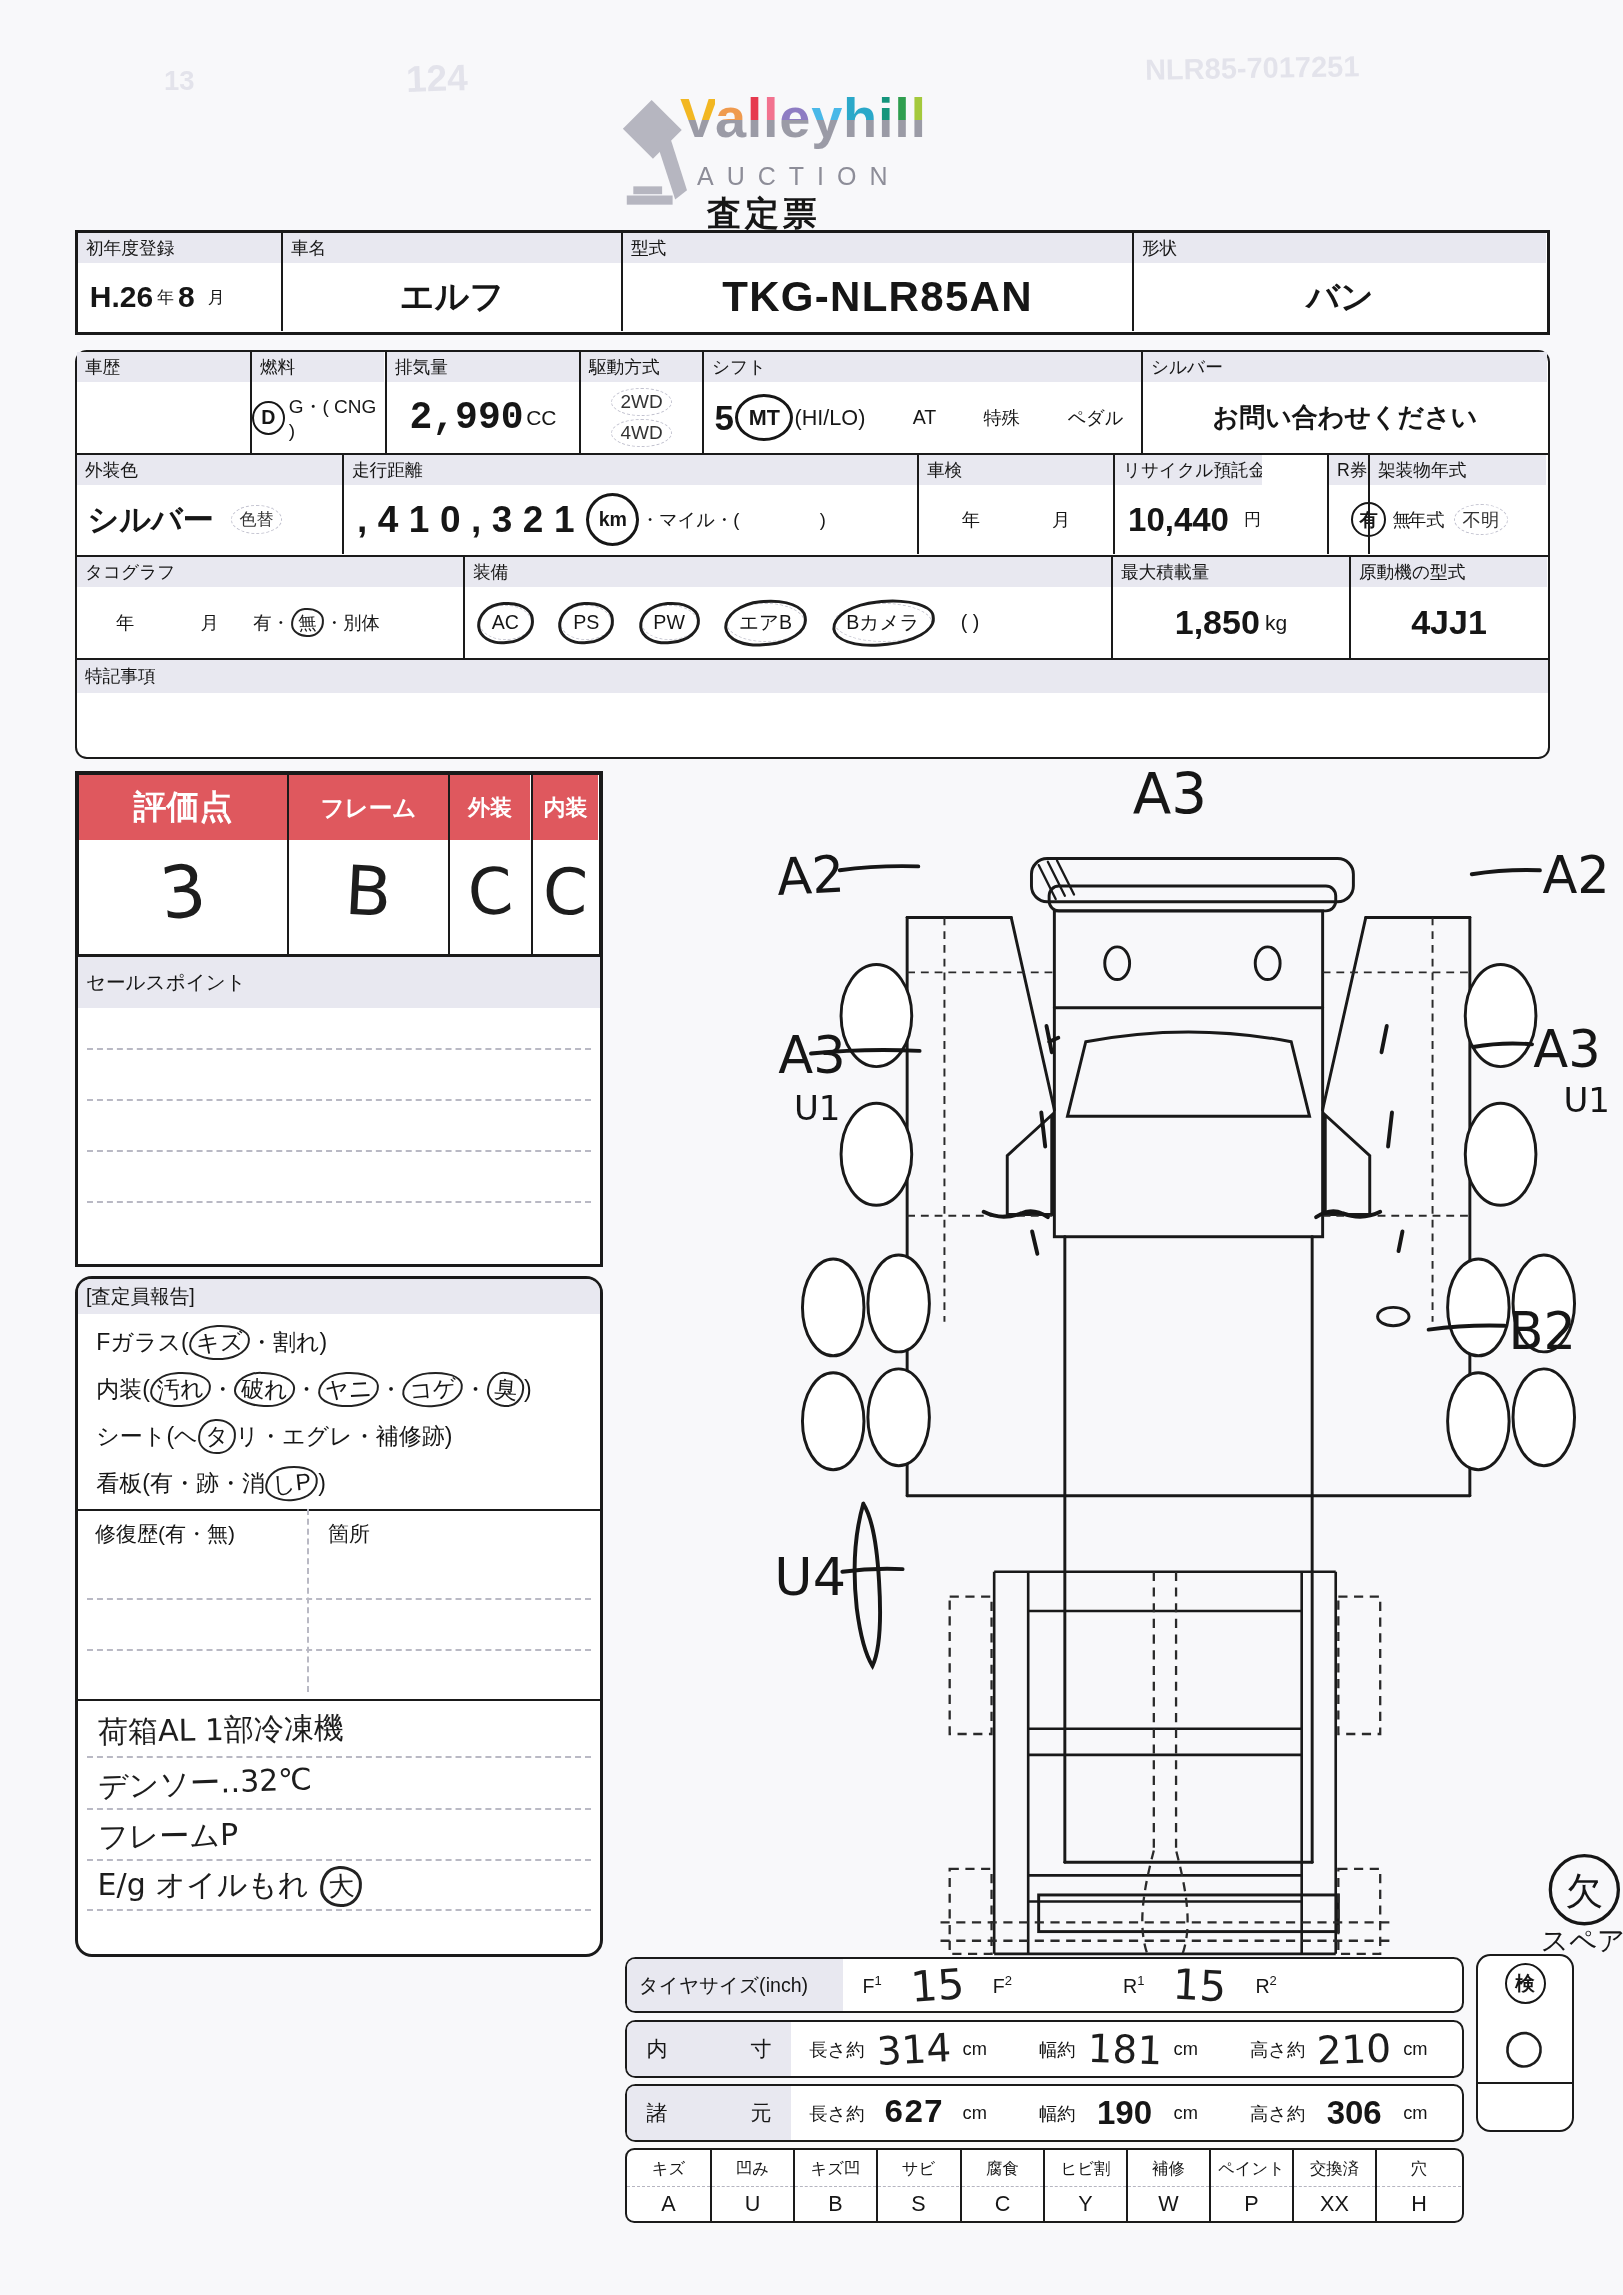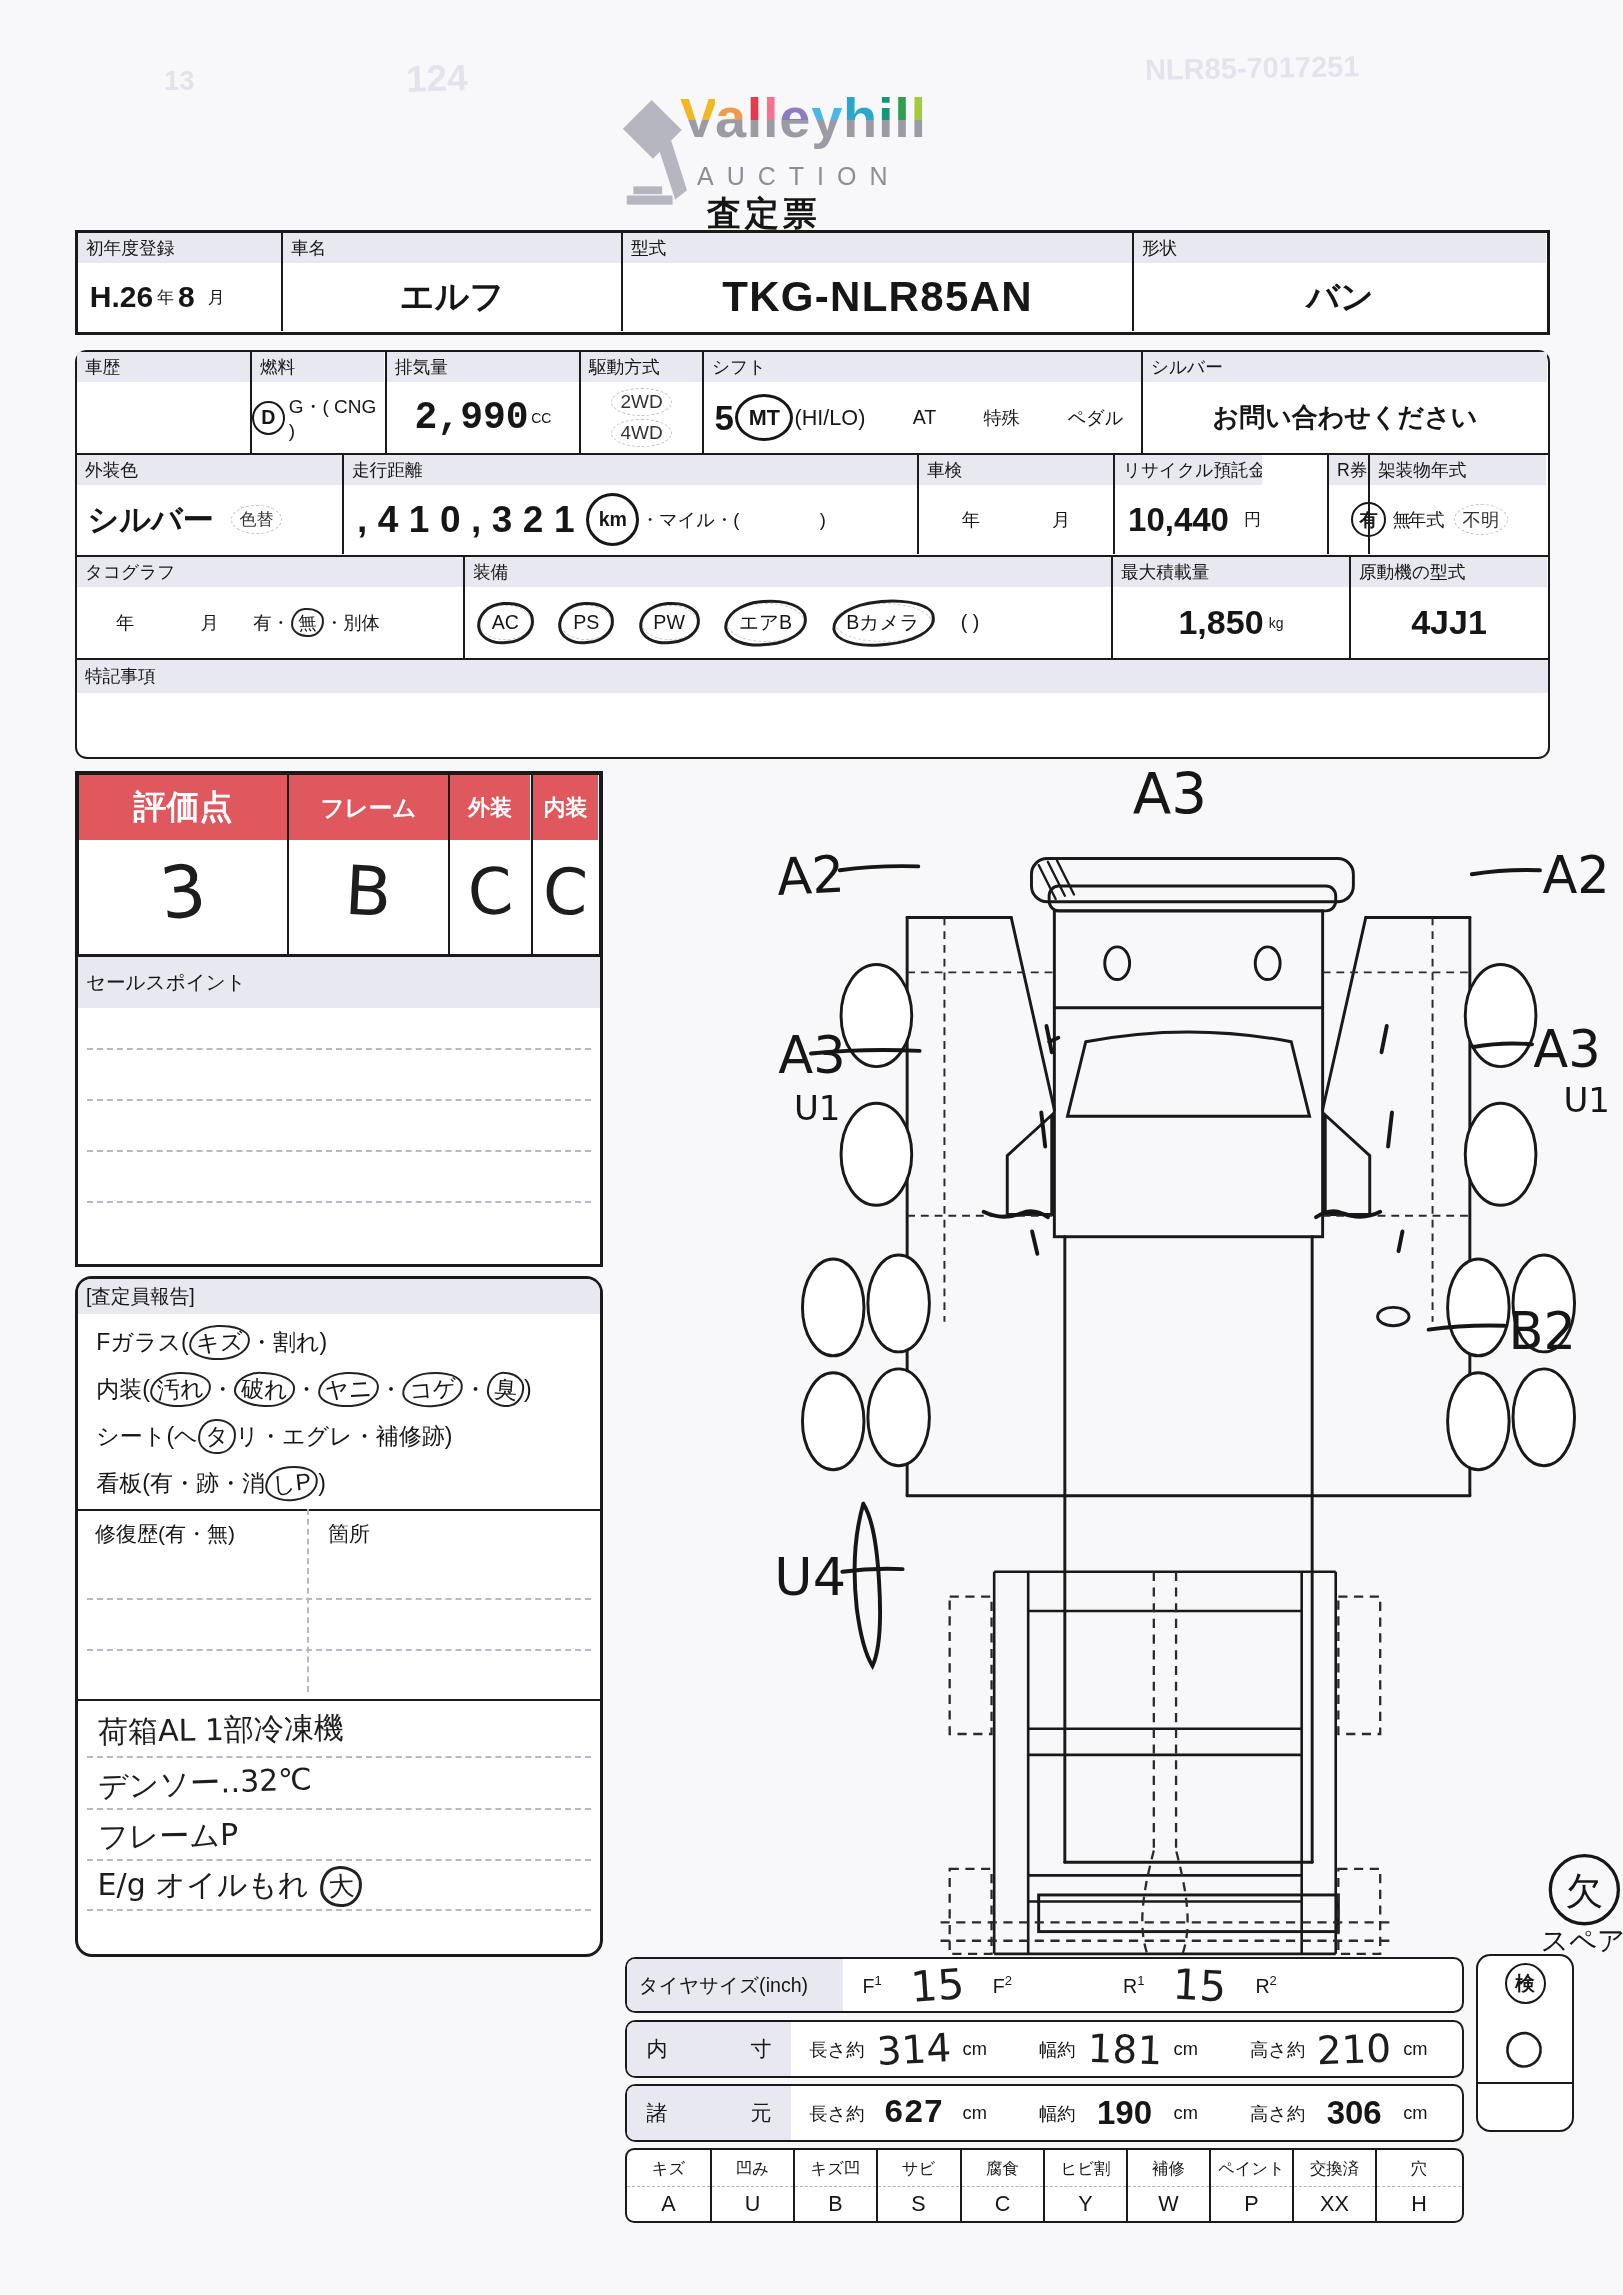--- a/index.html
+++ b/index.html
@@ -18,21 +18,21 @@
   .box{position:absolute;box-sizing:border-box;background:#fff;border:2.6px solid #1a1a1a;}
   .clabel{height:30px;background:#e8e8f0;font-size:17.7px;line-height:30px;padding:0 7.9px;
           box-sizing:border-box;white-space:nowrap;overflow:hidden;}
   .cbody{position:absolute;left:0;right:0;top:30px;bottom:0;display:flex;align-items:center;
          justify-content:center;gap:6.5px;}
   .cell{position:absolute;box-sizing:border-box;border-left:2px solid #1a1a1a;}
   .cell.first{border-left:none;}
   .irow{position:absolute;left:0;right:0;border-top:2px solid #1a1a1a;}
 
   .big{font-weight:bold;font-size:37px;font-family:Liberation Mono, monospace;}
-  .unit{font-size:14px;}
+  .unit{font-size:21px;}
   .lbl28{font-size:18.3px;}
 
   .print-circle{display:inline-flex;align-items:center;justify-content:center;
      border:2.6px solid #161616;border-radius:50%;font-weight:bold;}
   .dash-oval{display:inline-block;border:1.3px dashed #c2c2cf;border-radius:50%;
      padding:2px 7.9px;font-size:18.3px;color:#333;}
   .hand-circle{display:inline-block;border:2.6px solid #222;padding:0 5.2px;
      border-radius:46% 54% 48% 52% / 58% 44% 56% 46%;transform:rotate(-3deg);}
   .hw{font-family:"DejaVu Sans",sans-serif;color:#1d1d1d;}
 

